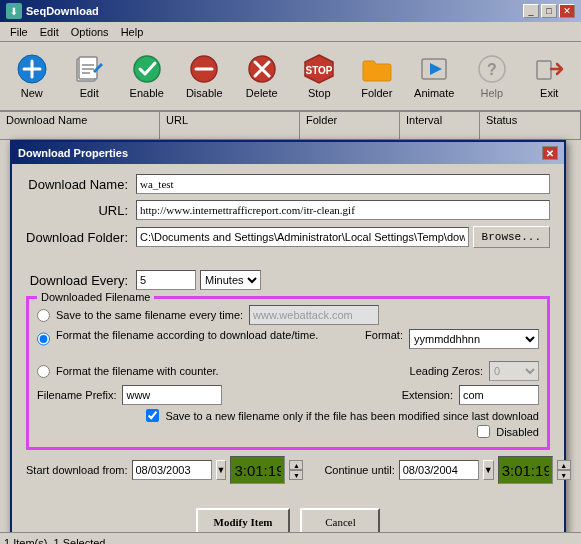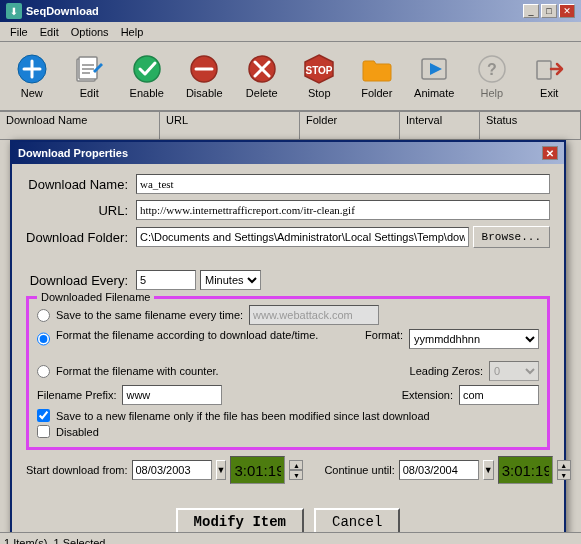--- a/index.html
+++ b/index.html
@@ -366,20 +366,21 @@
       font-size: 11px;
       background: white;
       font-family: 'Tahoma', 'Arial', sans-serif;
     }
 
     .checkbox-row {
       display: flex;
       align-items: center;
       gap: 6px;
       margin-bottom: 3px;
+      justify-content: flex-end;
     }
     .checkbox-row input[type="checkbox"] {
       margin: 0;
     }
     .checkbox-label {
       font-size: 11px;
     }
 
     
     .date-row {
@@ -455,23 +456,23 @@
     }
     .dialog-btn {
       height: 28px;
       padding: 0 16px;
       background: #d4d0c8;
       border: 2px solid;
       border-top-color: #fff;
       border-left-color: #fff;
       border-right-color: #555;
       border-bottom-color: #555;
-      font-size: 14px;
+      font-size: 11px;
       cursor: pointer;
-      font-family: Liberation Mono, monospace;
+      font-family: Liberation Serif, serif;
       min-width: 80px;
     }
     .dialog-btn-primary {
       font-weight: bold;
     }
 
     
     .status-bar {
       position: absolute;
       bottom: 0;

